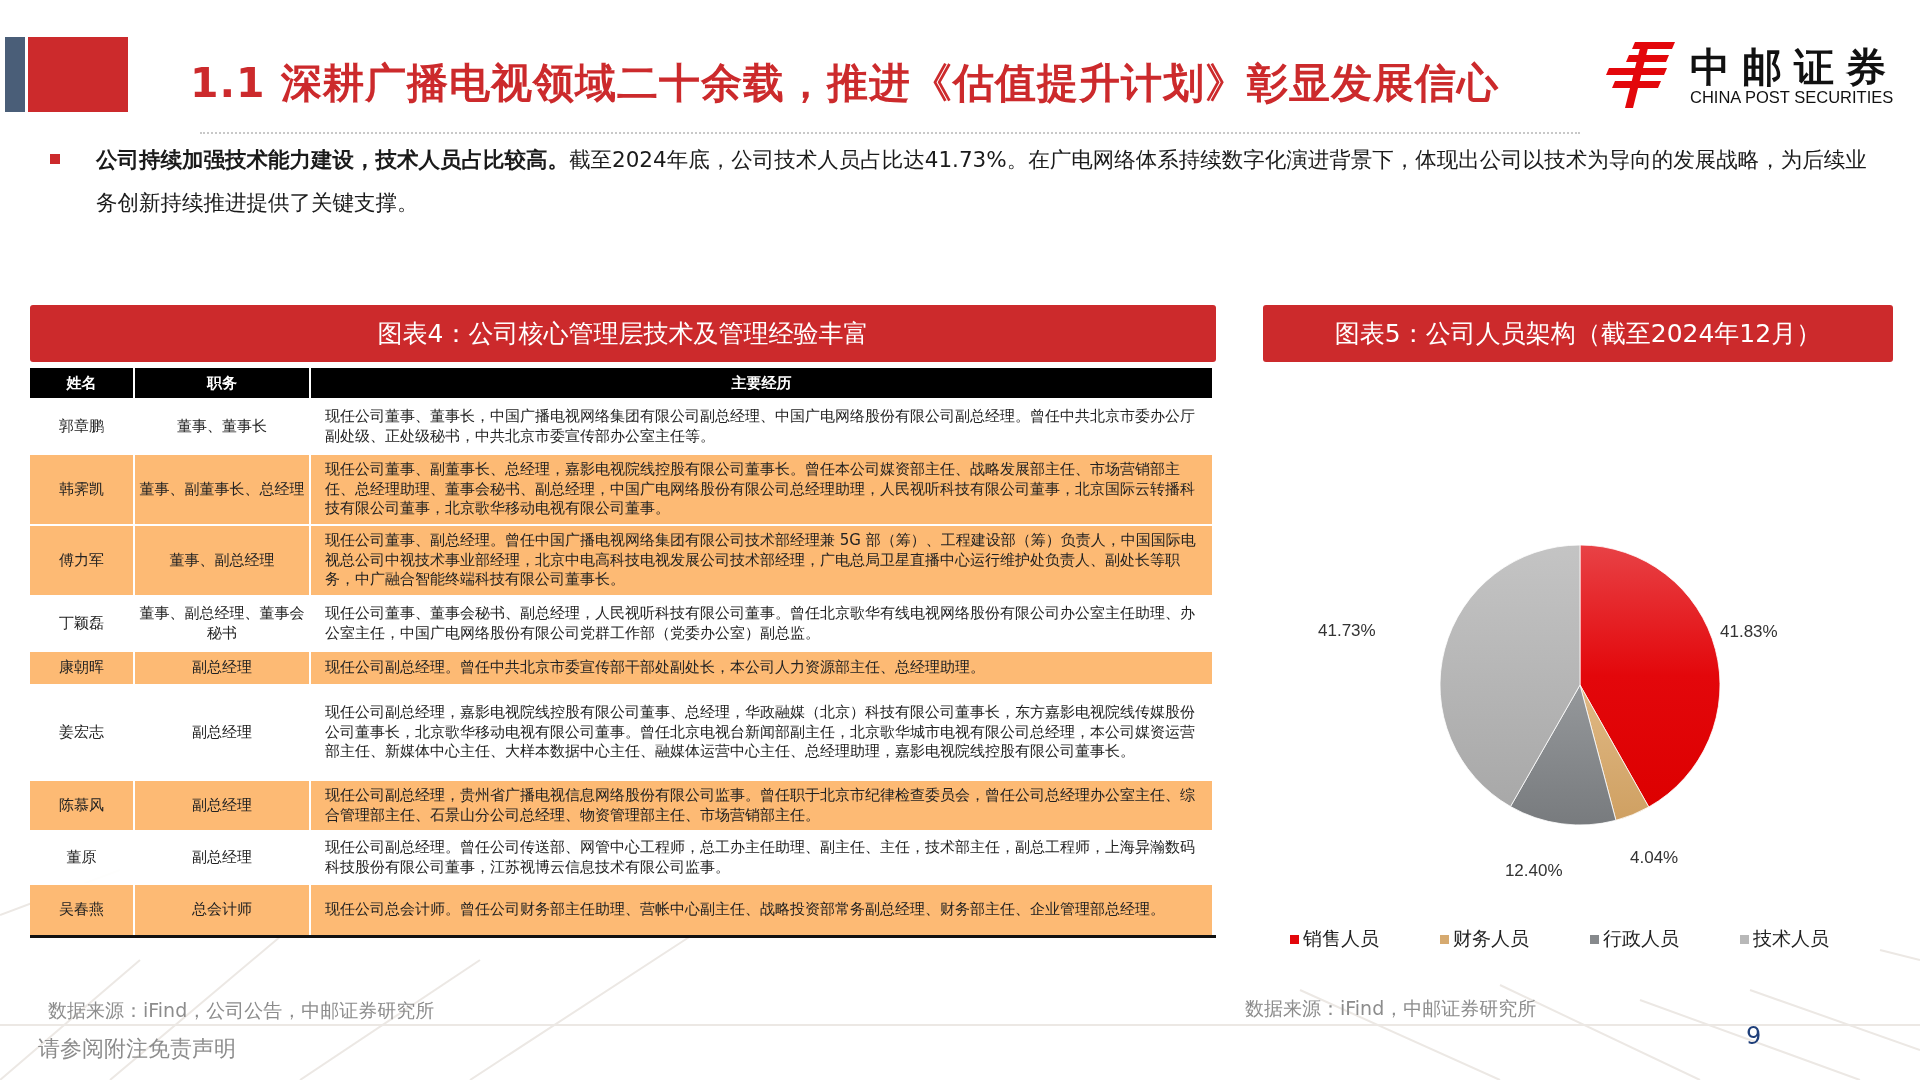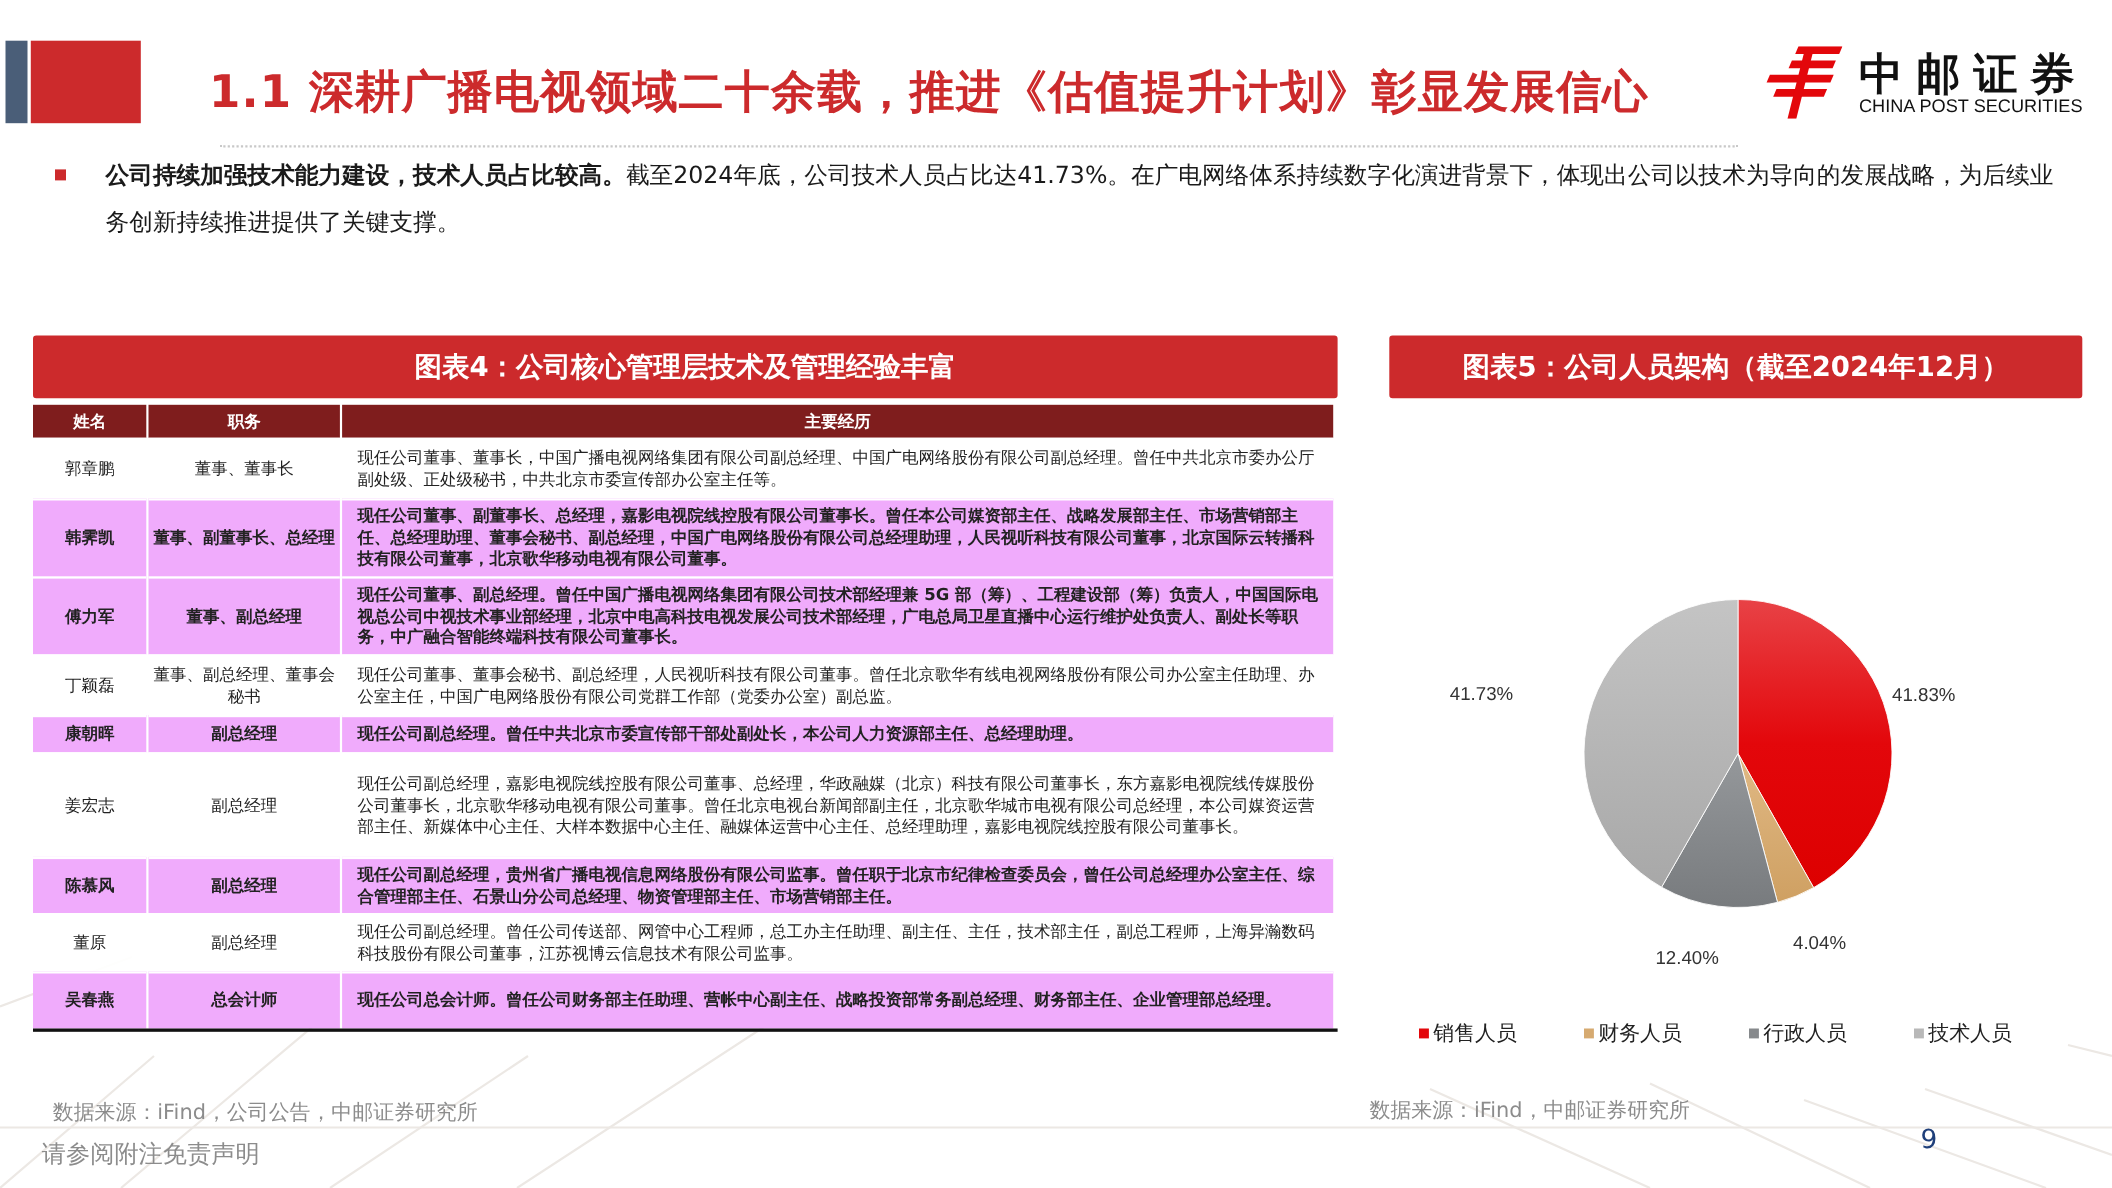--- a/index.html
+++ b/index.html
@@ -16,32 +16,32 @@
   .logo { position: absolute; left: 1605px; top: 40px; width: 300px; height: 70px; z-index: 2; }
   .logo-mark { position: absolute; left: 0; top: 2px; width: 70px; height: 66px; }
   .logo-cn { position: absolute; left: 85px; top: 0; font-size: 40px; font-weight: bold; letter-spacing: 12px; color: #111; white-space: nowrap; }
   .logo-en { position: absolute; left: 85px; top: 48px; font-size: 16.5px; color: #111; white-space: nowrap; font-family: "Liberation Sans", sans-serif; }
 
   .bullets { position: absolute; left: 50px; top: 138px; width: 1830px; z-index: 2; }
   .bullet { position: relative; padding-left: 46px; font-size: 21.5px; line-height: 43px; color: #1a1a1a; }
   .bullet-mark { position: absolute; left: 0; top: 16px; width: 10px; height: 10px; background: #cc2a2c; }
   .bullet b { font-weight: bold; }
 
-  .fig-header { position: absolute; background: #cc2a2c; color: #fff; border-radius: 3px; font-weight: bold; font-size: 25px; display: flex; align-items: center; justify-content: center; z-index: 2; }
+  .fig-header { position: absolute; background: #cc2a2c; color: #fff; border-radius: 3px; font-weight: normal; font-size: 25px; display: flex; align-items: center; justify-content: center; z-index: 2; }
   .fig4-header { left: 30px; top: 305px; width: 1186px; height: 57px; }
   .fig5-header { left: 1263px; top: 305px; width: 630px; height: 57px; }
 
   .table-wrap { position: absolute; left: 30px; top: 368px; width: 1186px; z-index: 2; }
   table.mgmt { width: 100%; border-collapse: separate; border-spacing: 2px 0; table-layout: fixed; margin-left: -2px; }
-  .mgmt th { background: #7f1d1d; color: #fff; font-weight: bold; font-size: 15px; height: 30px; text-align: center; margin-left: 44px; }
+  .mgmt th { background: #000000; color: #fff; font-weight: bold; font-size: 15px; height: 30px; text-align: center; margin-left: 44px; }
   .mgmt td { font-size: 15px; line-height: 19.5px; color: #222; vertical-align: middle; border-top: 2px solid #fff; }
   .mgmt td.c-name, .mgmt td.c-pos { text-align: center; }
   .mgmt td.c-exp { text-align: left; padding: 0 10px 0 14px; }
   .mgmt tr.odd td { background: rgba(255,255,255,0.92); }
-  .mgmt tr.even td { background: #f0abfc; font-weight: bold; }
+  .mgmt tr.even td { background: #fdba74; }
   .table-bottom { height: 3px; background: #111; margin-top: 0; }
 
   .source { position: absolute; font-size: 19px; color: #8c8c8c; z-index: 2; white-space: nowrap; }
   .source-left { left: 48px; top: 998px; }
   .source-right { left: 1245px; top: 996px; }
   .disclaimer { position: absolute; left: 38px; top: 1034px; font-size: 22px; color: #8c8c8c; z-index: 2; }
   .page-num { position: absolute; left: 1746px; top: 1022px; font-size: 24px; color: #1f3f7a; z-index: 2; }
 
   .pie-wrap { position: absolute; left: 1263px; top: 370px; width: 630px; height: 560px; z-index: 2; }
   .pie-svg { position: absolute; left: 0; top: 0; width: 630px; height: 560px; }

